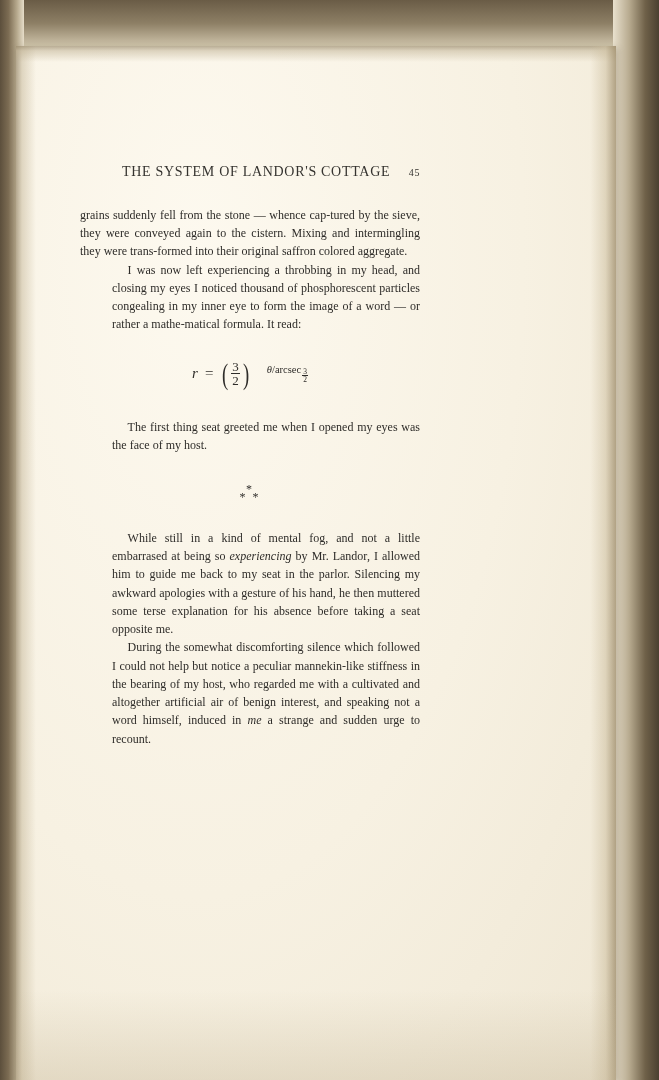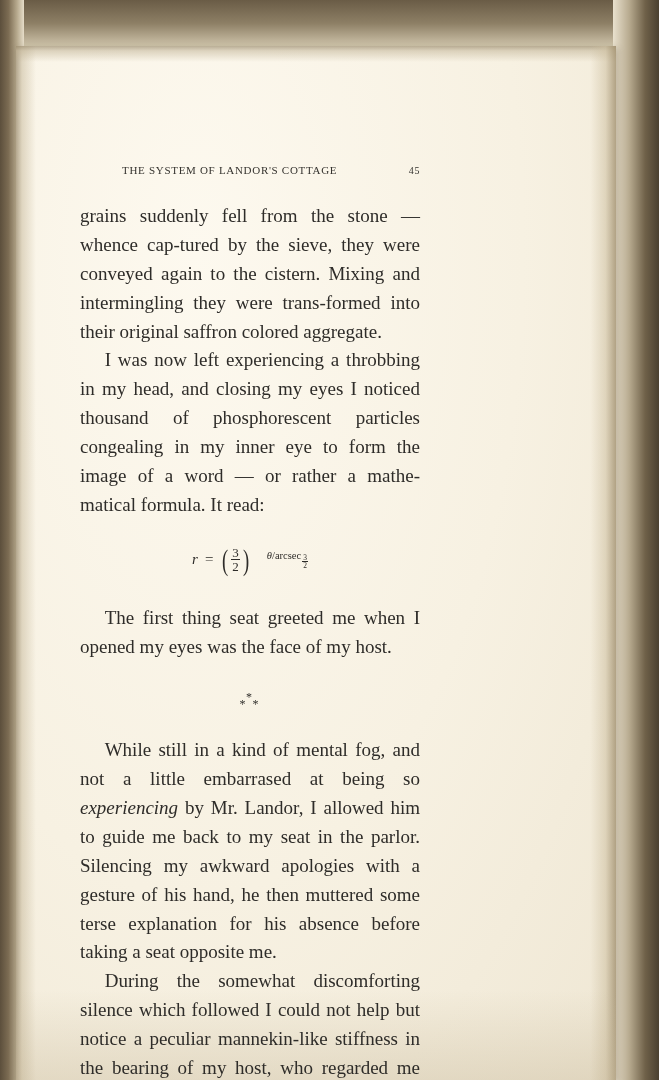--- a/index.html
+++ b/index.html
@@ -84,40 +84,40 @@
     justify-content: space-between;
     align-items: baseline;
     font-size: 11.5px;
     letter-spacing: 0.6px;
     margin-bottom: 26px;
     padding-left: 42px;
   }
   .running-head .title {
     font-variant: small-caps;
     text-transform: uppercase;
-    font-size: 11px;
+    font-size: 14px;
     letter-spacing: 0.7px;
     color: #35332f;
   }
   .running-head .folio {
     font-size: 10px;
     color: #35332f;
     padding-left: 14px;
   }
 
   p.body {
     margin: 0;
-    font-size: 19px;
+    font-size: 12px;
     line-height: 1.52;
     text-align: justify;
     text-justify: inter-word;
     color: #2e2c29;
     hyphens: manual;
   }
-  p.indent { text-indent: 1.3em; }
+  p.indent { text-indent: 1.3em; margin-left: 32px; }
 
   .formula {
     margin: 26px 0 30px 0;
     text-align: center;
     font-family: "Liberation Serif", serif;
     font-size: 15px;
     color: #2e2c29;
   }
   .formula .row {
     display: inline-flex;

